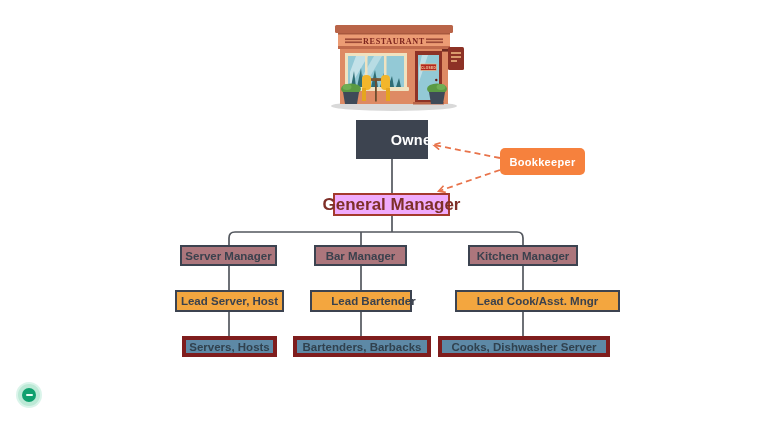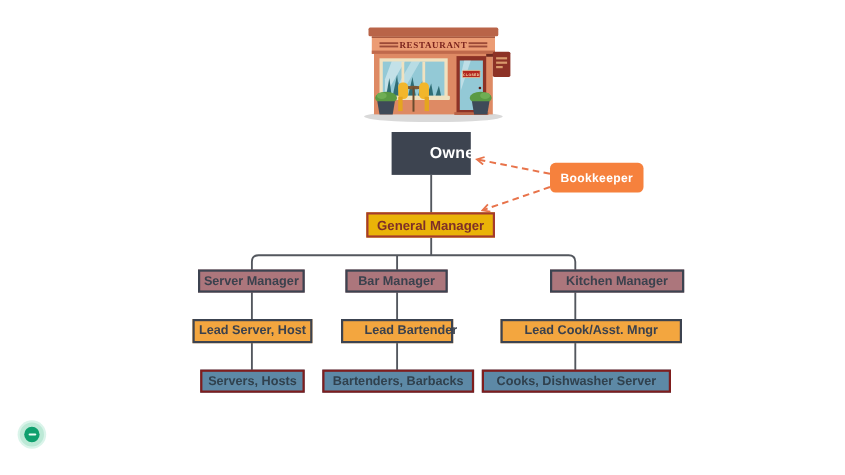--- a/index.html
+++ b/index.html
@@ -17,26 +17,26 @@
   .owner{
     left:356px;top:120px;width:72px;height:39px;
     background:#3d4450;color:#ffffff;font-size:14.5px;letter-spacing:.3px;padding-left:44px;
   }
   .bookkeeper{
     left:500px;top:148px;width:85px;height:27px;border-radius:5px;
     background:#f6813d;color:#ffffff;font-size:11px;letter-spacing:.3px;
   }
   .gm{
     left:333px;top:193px;width:117px;height:23px;
-    background:#eab308;border:2px solid #a43a2e;color:#7e2f28;font-size:12px;
+    background:#f0abfc;border:2px solid #a43a2e;color:#7e2f28;font-size:17px;
   }
   .mgr{background:#ac767c;border:2px solid #3c4350;color:#3a414d;font-size:11.5px;height:21px;top:245px;}
   .lead{background:#f3a63f;border:2px solid #3c4350;color:#3a414d;font-size:11.5px;height:22px;top:290px;}
-  .staff{background:#5d89a6;border:2px solid #7f1d1d;color:#30414e;font-size:11.5px;height:21px;top:336px;}
-  .mgr.c1{left:180px;width:97px;}  .mgr.c2{left:314px;width:93px;text-align:right;}  .mgr.c3{left:468px;width:122px;margin-left:32px;}
+  .staff{background:#5d89a6;border:4px solid #7f1d1d;color:#30414e;font-size:11.5px;height:21px;top:336px;}
+  .mgr.c1{left:180px;width:97px;}  .mgr.c2{left:314px;width:93px;text-align:right;}  .mgr.c3{left:468px;width:110px;}
   .lead.c1{left:175px;width:109px;}.lead.c2{left:310px;width:102px;padding-left:25px;}.lead.c3{left:455px;width:165px;text-align:center;}
   .staff.c1{left:182px;width:95px;}.staff.c2{left:293px;width:138px;}.staff.c3{left:438px;width:172px;}
   .bubble{
     position:absolute;left:18px;top:384px;width:22px;height:22px;border-radius:50%;
     background:#bce9d6;display:flex;align-items:center;justify-content:center;z-index:4;
     box-shadow:0 0 0 2px rgba(150,224,196,0.35);cursor:pointer;
   }
   .bubble-core{
     width:14px;height:14px;border-radius:50%;background:#0fa06e;
     display:flex;align-items:center;justify-content:center;

